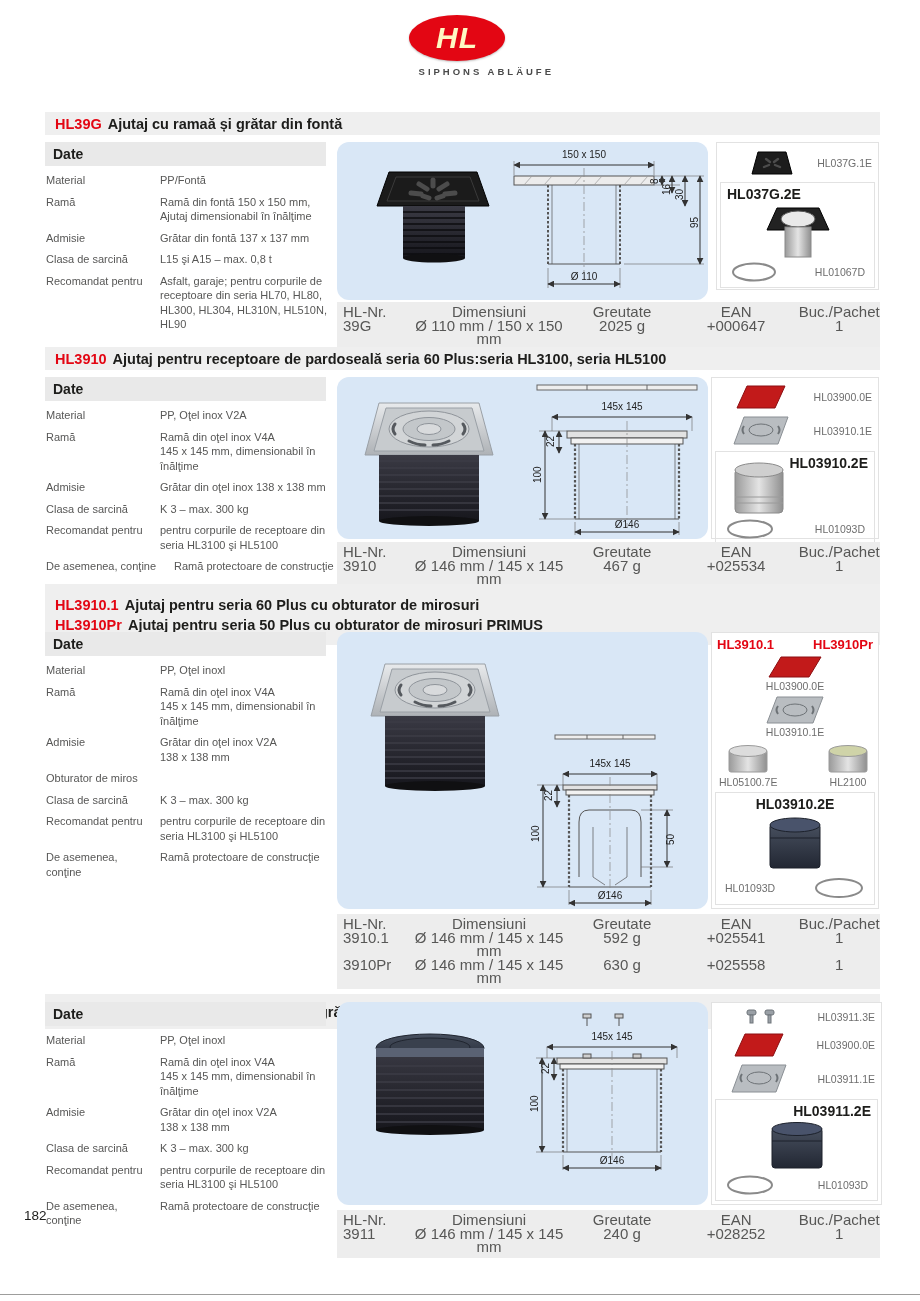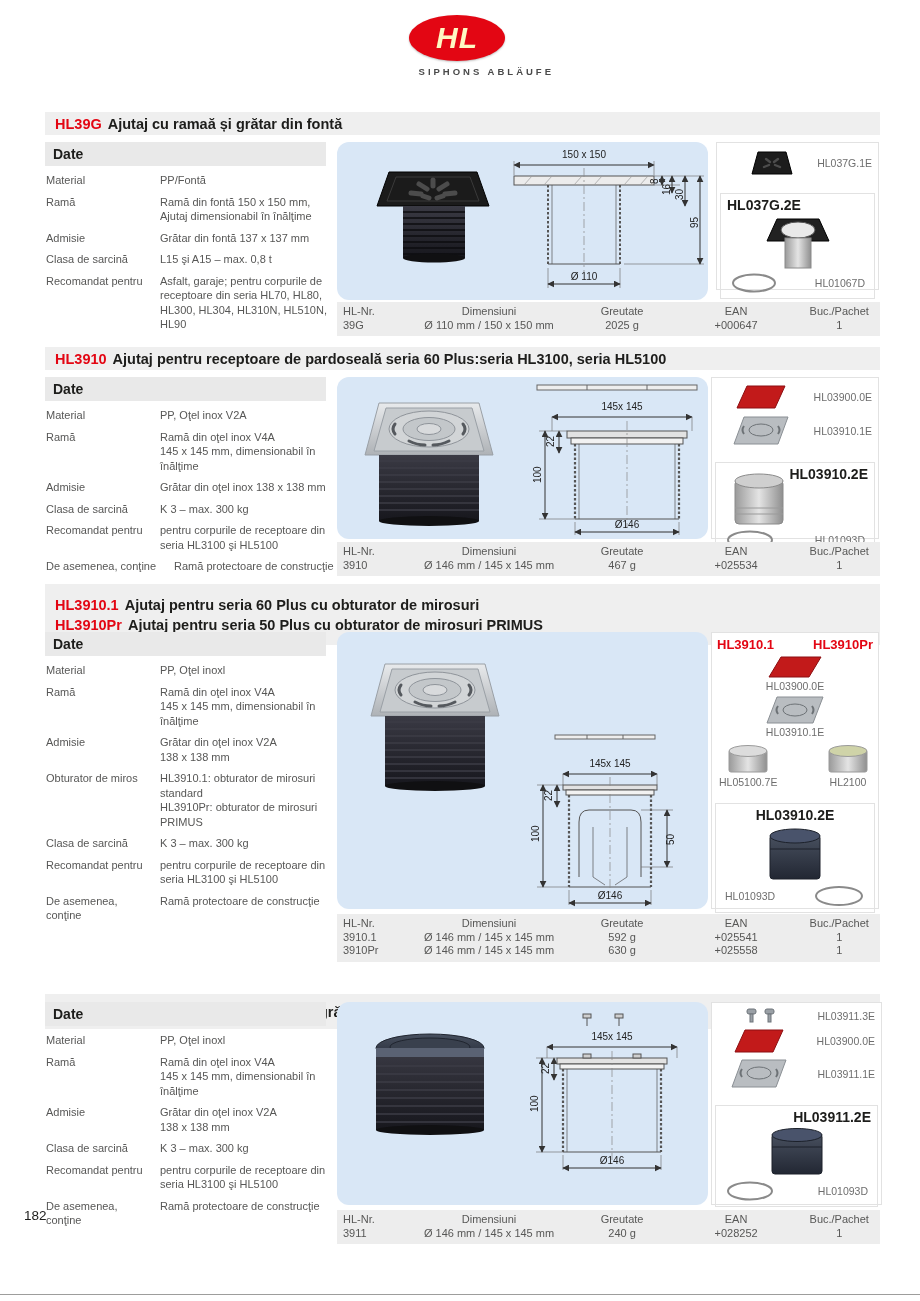--- a/index.html
+++ b/index.html
@@ -24,30 +24,30 @@
   .srow{display:flex;margin-bottom:7px;}
   .sl{width:114px;flex:none;white-space:pre-line;padding-left:1px;}
   .sv{flex:1;white-space:pre-line;}
   
   .blue{background:#d9e7f6;border-radius:12px;}
   .blue svg{display:block;}
   
   .parts{background:#fff;border:1px solid #e2e2e2;display:flex;flex-direction:column;padding:3px;}
   .prow{display:flex;align-items:center;justify-content:space-between;padding:1px 3px;}
   .plabel{font-size:10.5px;color:#6e6e6e;white-space:nowrap;}
-  .pbox{border:1px solid #e2e2e2;flex:1;margin-top:13px;padding:3px 6px;display:flex;
+  .pbox{border:1px solid #e2e2e2;flex:1;margin-top:2px;padding:3px 6px;display:flex;
         flex-direction:column;position:relative;}
   .pbox-title{font-size:14px;font-weight:bold;color:#1d1d1b;}
   .phdr{display:flex;justify-content:space-between;font-weight:bold;font-size:13px;
         color:#e30613;padding:1px 2px 2px;}
   .pcol{display:flex;flex-direction:column;align-items:center;}
   .pcol .plabel{margin:0 0 2px;}
   .prow2{display:flex;justify-content:space-between;align-items:flex-end;padding:0 4px;}
   
-  .btable{left:337px;width:543px;background:#ededed;font-size:11px;color:#575756;padding:3px 0 4px;}
+  .btable{left:337px;width:543px;background:#ededed;font-size:15px;color:#575756;padding:3px 0 4px;}
   .trow{display:flex;line-height:13.5px;}
   .tc0{width:13%;text-align:left;padding-left:6px;box-sizing:border-box;}
   .tc1{width:30%;text-align:center;}
   .tc2{width:19%;text-align:center;}
   .tc3{width:23%;text-align:center;}
   .tc4{width:15%;text-align:center;}
   
   .pagenum{left:24px;top:1208px;font-size:13.5px;}
   .footer-line{left:0;top:1294px;width:920px;border-top:1px solid #9d9d9c;height:0;}
   
@@ -389,24 +389,20 @@
 145 x 145 mm, dimensionabil în
 înălţime</div>
       </div>
     <div class="srow">
         <div class="sl">Admisie</div>
         <div class="sv">Grătar din oţel inox V2A
 138 x 138 mm</div>
       </div>
     <div class="srow">
         <div class="sl">Obturator de miros</div>
-        <div class="sv">HL3910.1: obturator de mirosuri
-standard
-HL3910Pr: obturator de mirosuri
-PRIMUS</div>
       </div>
     <div class="srow">
         <div class="sl">Clasa de sarcină</div>
         <div class="sv">K 3 – max. 300 kg</div>
       </div>
     <div class="srow">
         <div class="sl">Recomandat pentru</div>
         <div class="sv">pentru corpurile de receptoare din
 seria HL3100 şi HL5100</div>
       </div>

